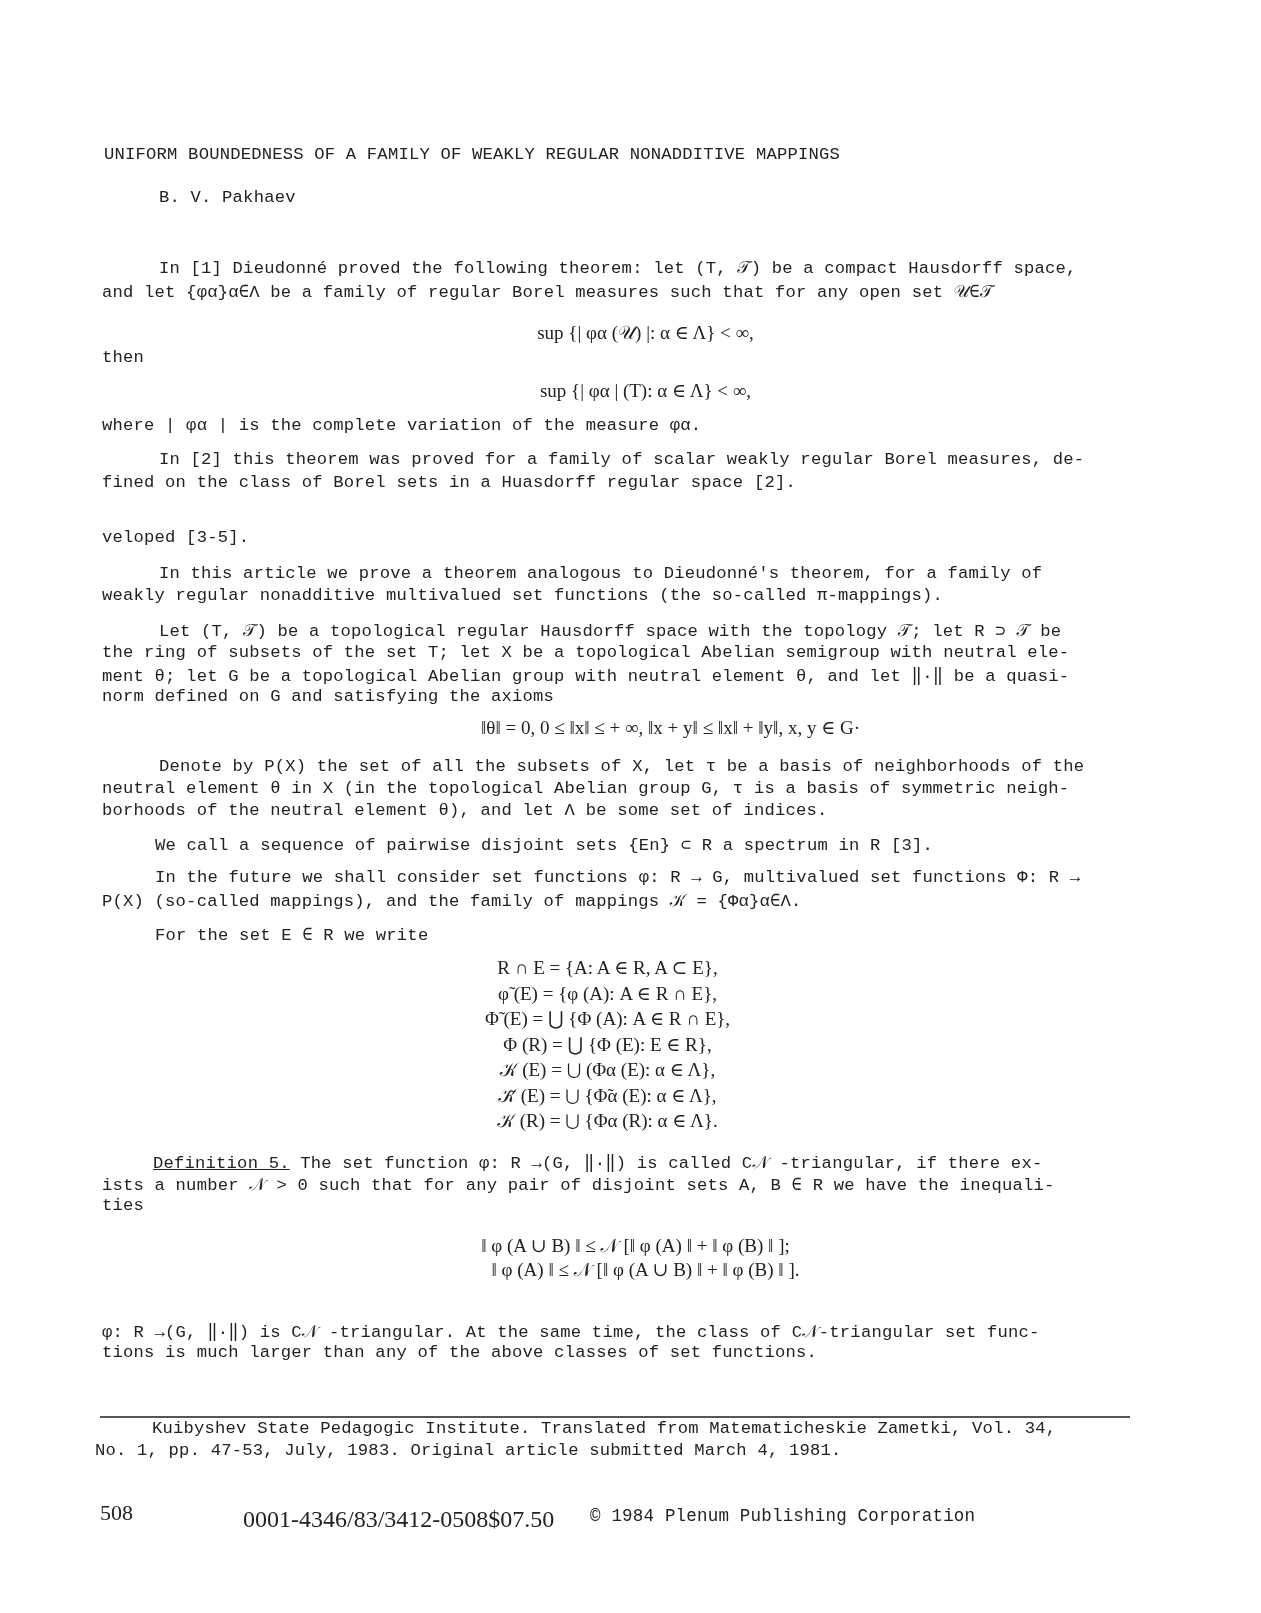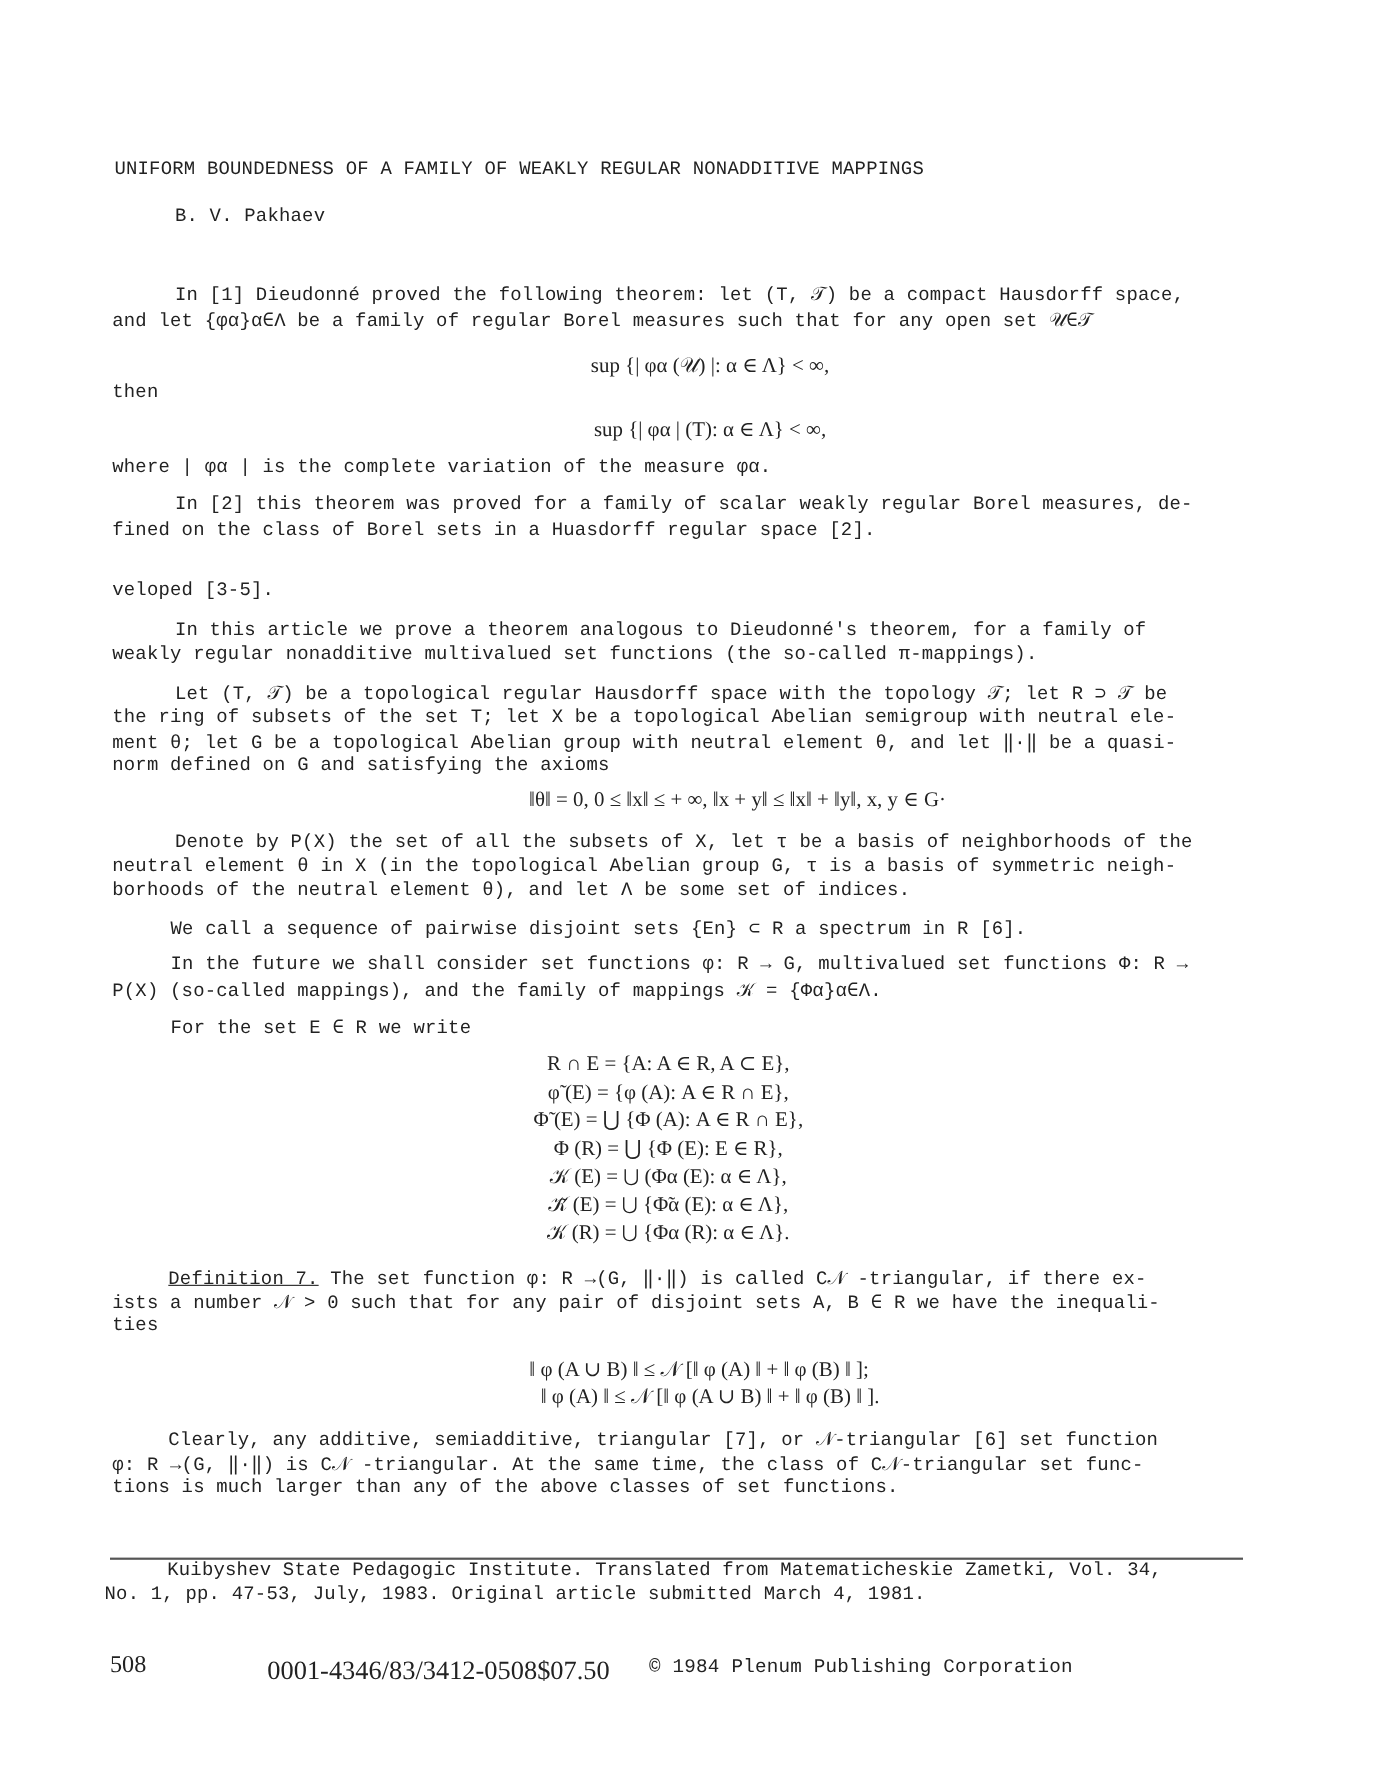--- a/index.html
+++ b/index.html
@@ -45,47 +45,46 @@
   <div class="line mono ind" style="top:620px">Let (T, 𝒯) be a topological regular Hausdorff space with the topology 𝒯; let R ⊃ 𝒯  be</div>
   <div class="line mono nl" style="top:643px">the ring of subsets of the set T; let X be a topological Abelian semigroup with neutral ele-</div>
   <div class="line mono nl" style="top:665px">ment θ; let G be a topological Abelian group with neutral element θ, and let ‖·‖  be a quasi-</div>
   <div class="line mono nl" style="top:687px">norm defined on G and satisfying the axioms</div>
   <div class="math center" style="top:716px; padding-left:40px">‖θ‖ = 0,  0 ≤ ‖x‖ ≤ + ∞,  ‖x + y‖ ≤ ‖x‖ + ‖y‖, x, y ∈ G·</div>
 
   <div class="line mono ind" style="top:757px">Denote by P(X) the set of all the subsets of X, let τ be a basis of neighborhoods of the</div>
   <div class="line mono nl" style="top:779px">neutral element θ in X (in the topological Abelian group G, τ is a basis of symmetric neigh-</div>
   <div class="line mono nl" style="top:801px">borhoods of the neutral element θ), and let Λ be some set of indices.</div>
 
-  <div class="line mono" style="left:155px; top:834px">We call a sequence of pairwise disjoint sets {En} ⊂ R  a spectrum in R [6].</div>
+  <div class="line mono" style="left:155px; top:834px">We call a sequence of pairwise disjoint sets {En} ⊂ R  a spectrum in R [3].</div>
 
   <div class="line mono" style="left:155px; top:868px">In the future we shall consider set functions φ: R → G,  multivalued set functions Φ: R →</div>
   <div class="line mono nl" style="top:890px">P(X) (so-called mappings), and the family of mappings 𝒦 = {Φα}α∈Λ.</div>
 
   <div class="line mono" style="left:155px; top:924px">For the set E ∈ R  we write</div>
 
   <div class="defs">
     <div>R ∩ E = {A: A ∈ R, A ⊂ E},</div>
     <div>φ̃ (E) = {φ (A): A ∈ R ∩ E},</div>
     <div>Φ̃ (E) = ⋃ {Φ (A): A ∈ R ∩ E},</div>
     <div>Φ (R) = ⋃ {Φ (E): E ∈ R},</div>
     <div>𝒦 (E) = ⋃ (Φα (E): α ∈ Λ},</div>
     <div>𝒦̃ (E) = ⋃ {Φ̃α (E): α ∈ Λ},</div>
     <div>𝒦 (R) = ⋃ {Φα (R): α ∈ Λ}.</div>
   </div>
 
   <div class="line mono" style="left:153px; top:1152px">
-    <span class="underline">Definition 7.</span><span> The set function φ: R →(G, ‖·‖)  is called C𝒩 -triangular, if there ex-</span>
+    <span class="underline">Definition 5.</span><span> The set function φ: R →(G, ‖·‖)  is called C𝒩 -triangular, if there ex-</span>
   </div>
   <div class="line mono nl" style="top:1174px">ists a number 𝒩 &gt; 0 such that for any pair of disjoint sets  A, B ∈ R  we have the inequali-</div>
   <div class="line mono nl" style="top:1196px">ties</div>
 
   <div class="math center" style="top:1234px; padding-left:5px">‖ φ (A ∪ B) ‖ ≤ 𝒩 [‖ φ (A) ‖  + ‖ φ (B) ‖ ];</div>
   <div class="math center" style="top:1258px; padding-left:15px">‖ φ (A) ‖ ≤ 𝒩 [‖ φ (A ∪ B) ‖ + ‖ φ (B) ‖ ].</div>
 
-  <div class="line mono" style="left:153px; top:1299px">Clearly, any additive, semiadditive, triangular [7], or 𝒩-triangular [6] set function</div>
   <div class="line mono nl" style="top:1321px">φ: R →(G, ‖·‖)  is C𝒩 -triangular.  At the same time, the class of C𝒩-triangular set func-</div>
   <div class="line mono nl" style="top:1343px">tions is much larger than any of the above classes of set functions.</div>
 
   <div class="rule"></div>
   <div class="line mono" style="left:152px; top:1419px">Kuibyshev State Pedagogic Institute.  Translated from Matematicheskie Zametki, Vol. 34,</div>
   <div class="line mono" style="left:95px; top:1441px">No. 1, pp. 47-53, July, 1983.  Original article submitted March 4, 1981.</div>
 
   <div class="line serif" style="left:100px; top:1500px; font-size:22px">508</div>
   <div class="line serif" style="left:243px; top:1506px; font-size:24px">0001-4346/83/3412-0508$07.50</div>
   <div class="line mono" style="left:590px; top:1506px; font-size:17.5px">© 1984 Plenum Publishing Corporation</div>

